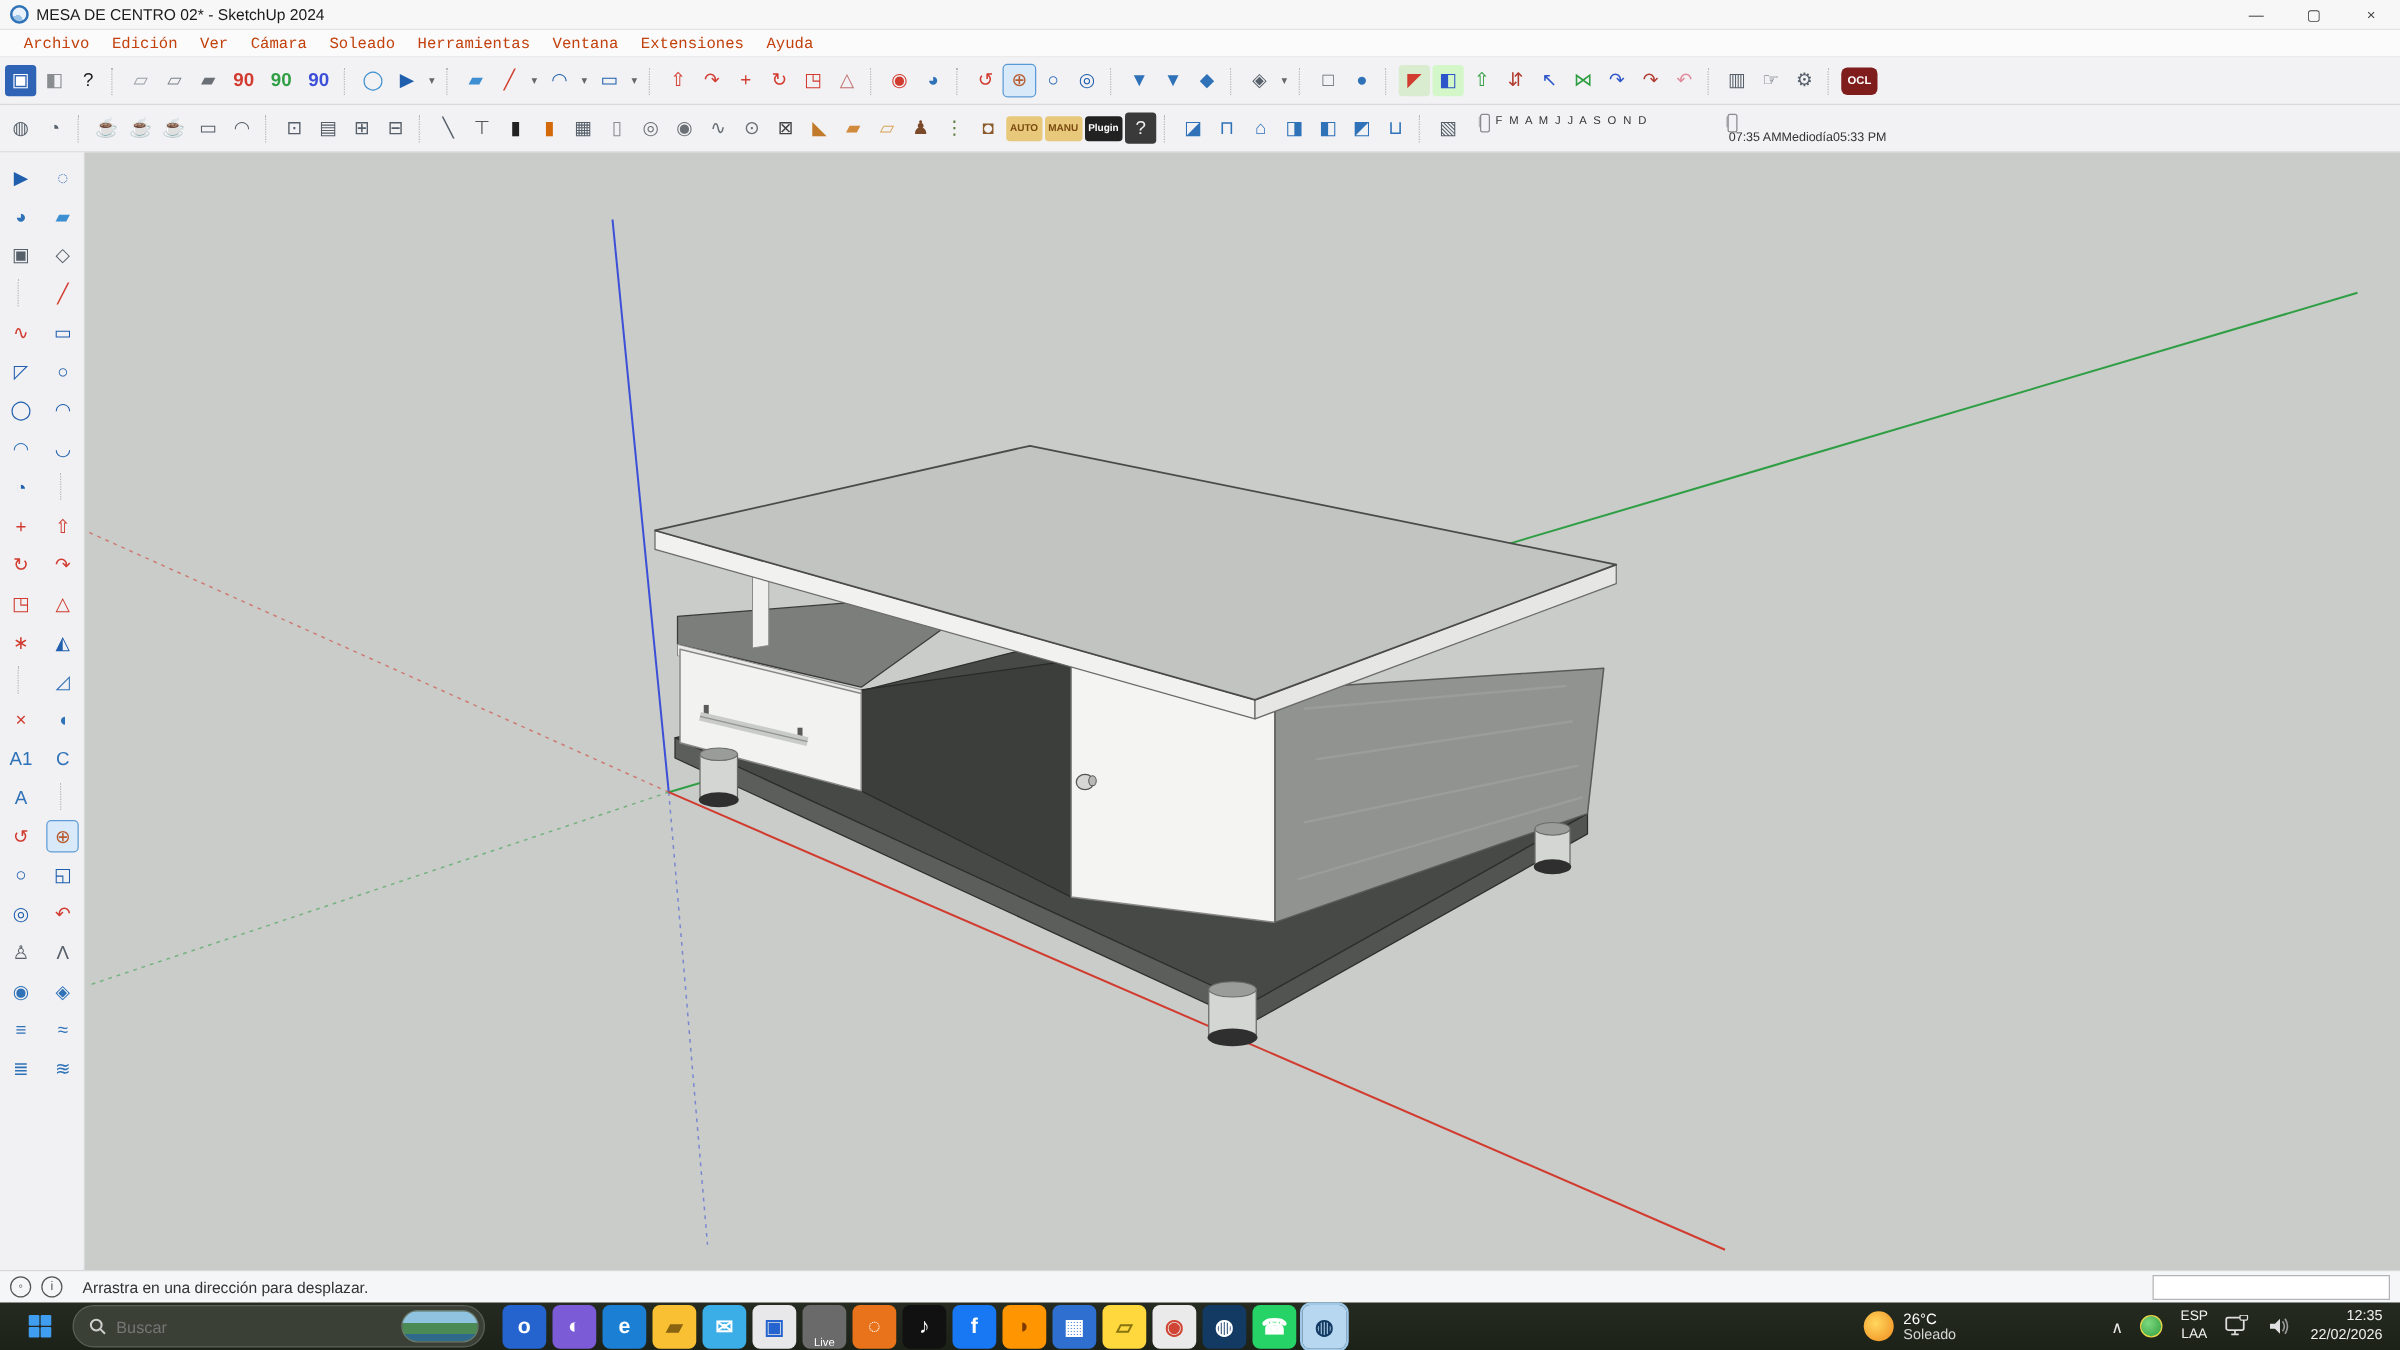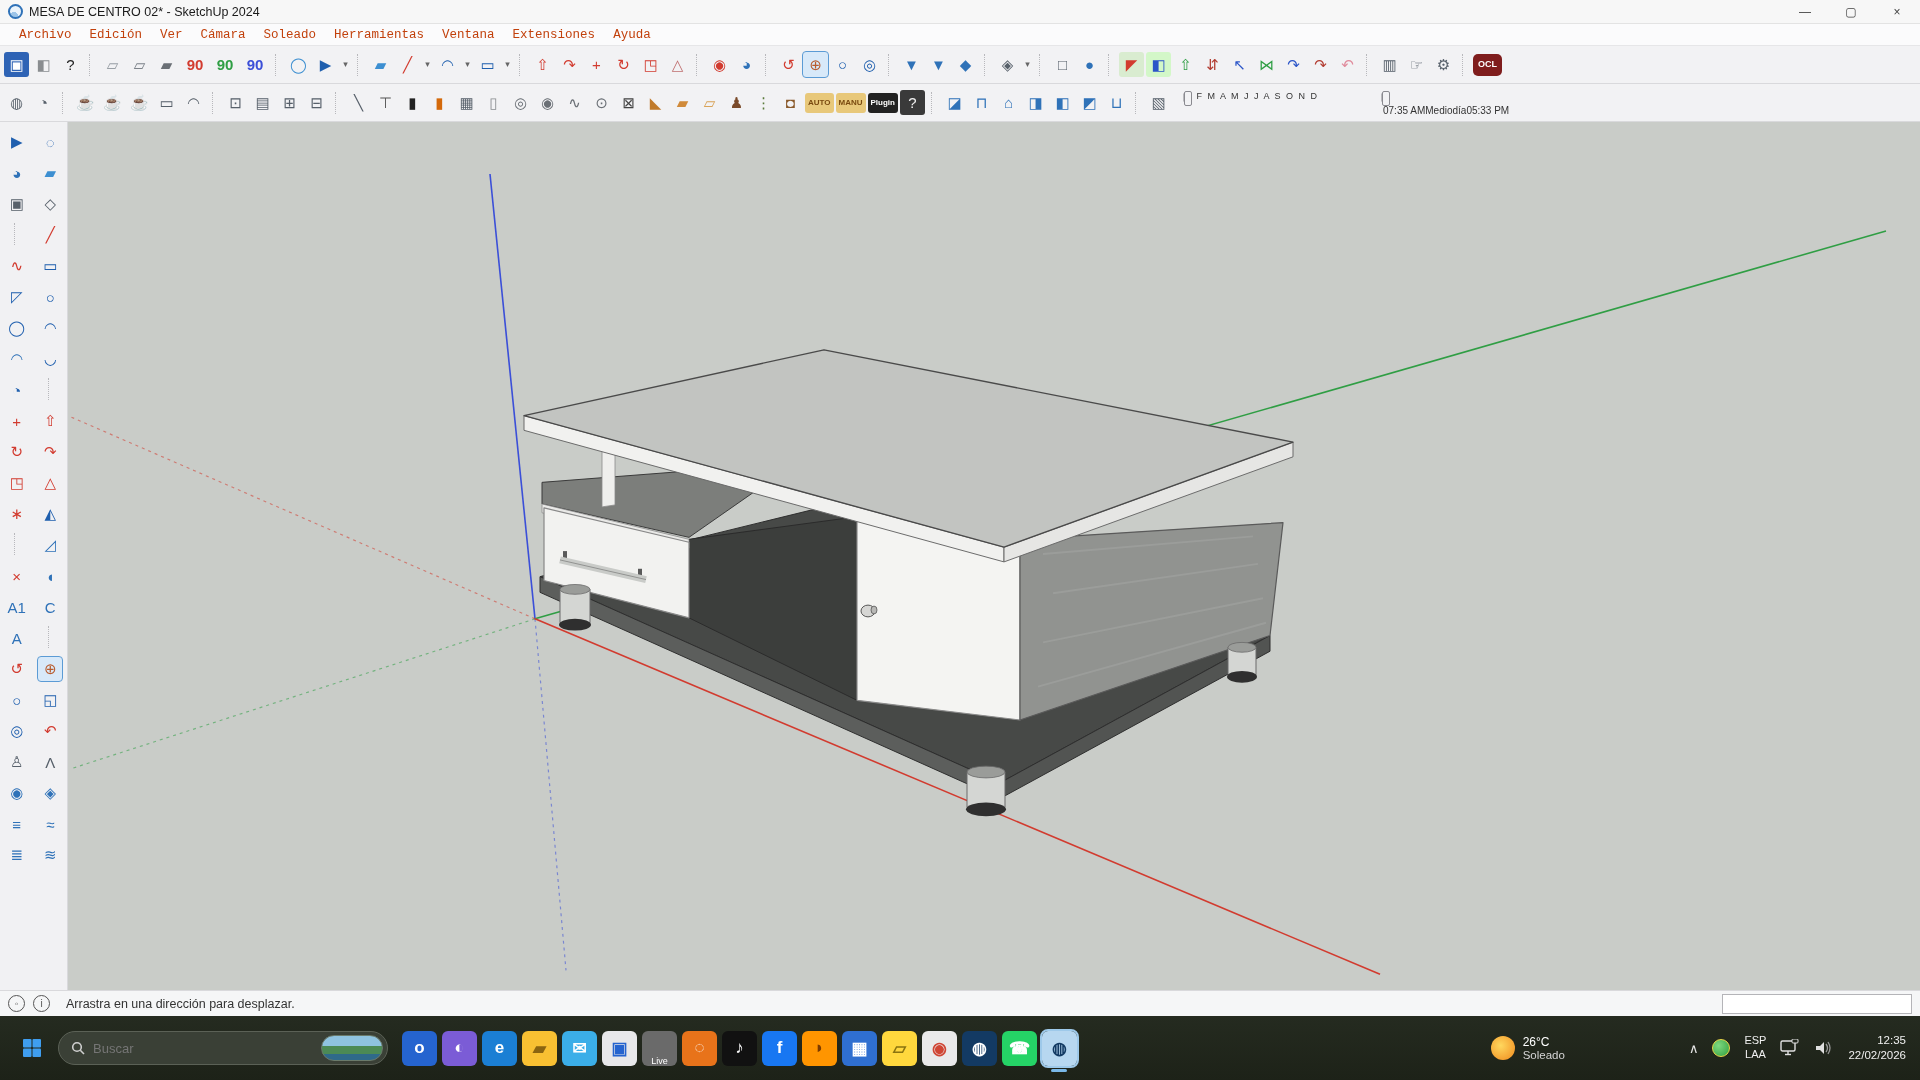--- a/index.html
+++ b/index.html
@@ -50,21 +50,21 @@
   .viewport { flex:1; position:relative; background:#c9ccc8; }
   .viewport svg { position:absolute; inset:0; }
 
   
   .statusbar { height:26px; background:#f5f6f7; border-top:1px solid #d9d9dc; display:flex; align-items:center; padding:0 8px; gap:8px; }
   .st-icon { width:17px; height:17px; border:1.5px solid #555; border-radius:50%; display:flex; align-items:center; justify-content:center; font-size:10px; color:#555; }
   .st-msg { font-size:12.5px; color:#333; margin-left:8px; }
   .measure { margin-left:auto; width:190px; height:20px; background:#fff; border:1px solid #b4b4b8; font-size:12px; padding:0 6px; }
 
   
-  .taskbar { height:64px; background:linear-gradient(180deg,#252b20,#1d2218); display:flex; align-items:center; padding:0 14px; gap:8px; }
+  .taskbar { height:38px; background:linear-gradient(180deg,#252b20,#1d2218); display:flex; align-items:center; padding:0 14px; gap:8px; }
   .start { width:36px; height:36px; display:flex; align-items:center; justify-content:center; border-radius:5px; }
   .search-pill { width:330px; height:34px; background:#3a4036; border:1px solid #5b6156; border-radius:17px; display:flex; align-items:center; padding:0 4px 0 12px; gap:8px; }
   .search-pill input { flex:1; background:transparent; border:none; outline:none; color:#cfcfcf; font-size:13px; font-family:"Liberation Sans",sans-serif; }
   .search-thumb { width:62px; height:26px; border-radius:13px; background:linear-gradient(180deg,#8fc3e0 0 40%, #4c8a55 40% 75%, #2f6a8a 75%); border:1px solid #6a7a6a; }
   .apps { display:flex; align-items:center; gap:5px; margin-left:6px; }
   .app { width:35px; height:35px; border-radius:6px; display:flex; align-items:center; justify-content:center; font-size:17px; font-weight:bold; color:#fff; position:relative; border:none; cursor:default; }
   .app .g { pointer-events:none; }
   .app.txt { font-size:9px; font-weight:normal; }
   .app.sel { outline:2px solid #9ec9ea; background-clip:padding-box; }
   .app.sel::after { content:""; position:absolute; bottom:-6px; left:9px; width:16px; height:3px; border-radius:2px; background:#7ab8e8; }

